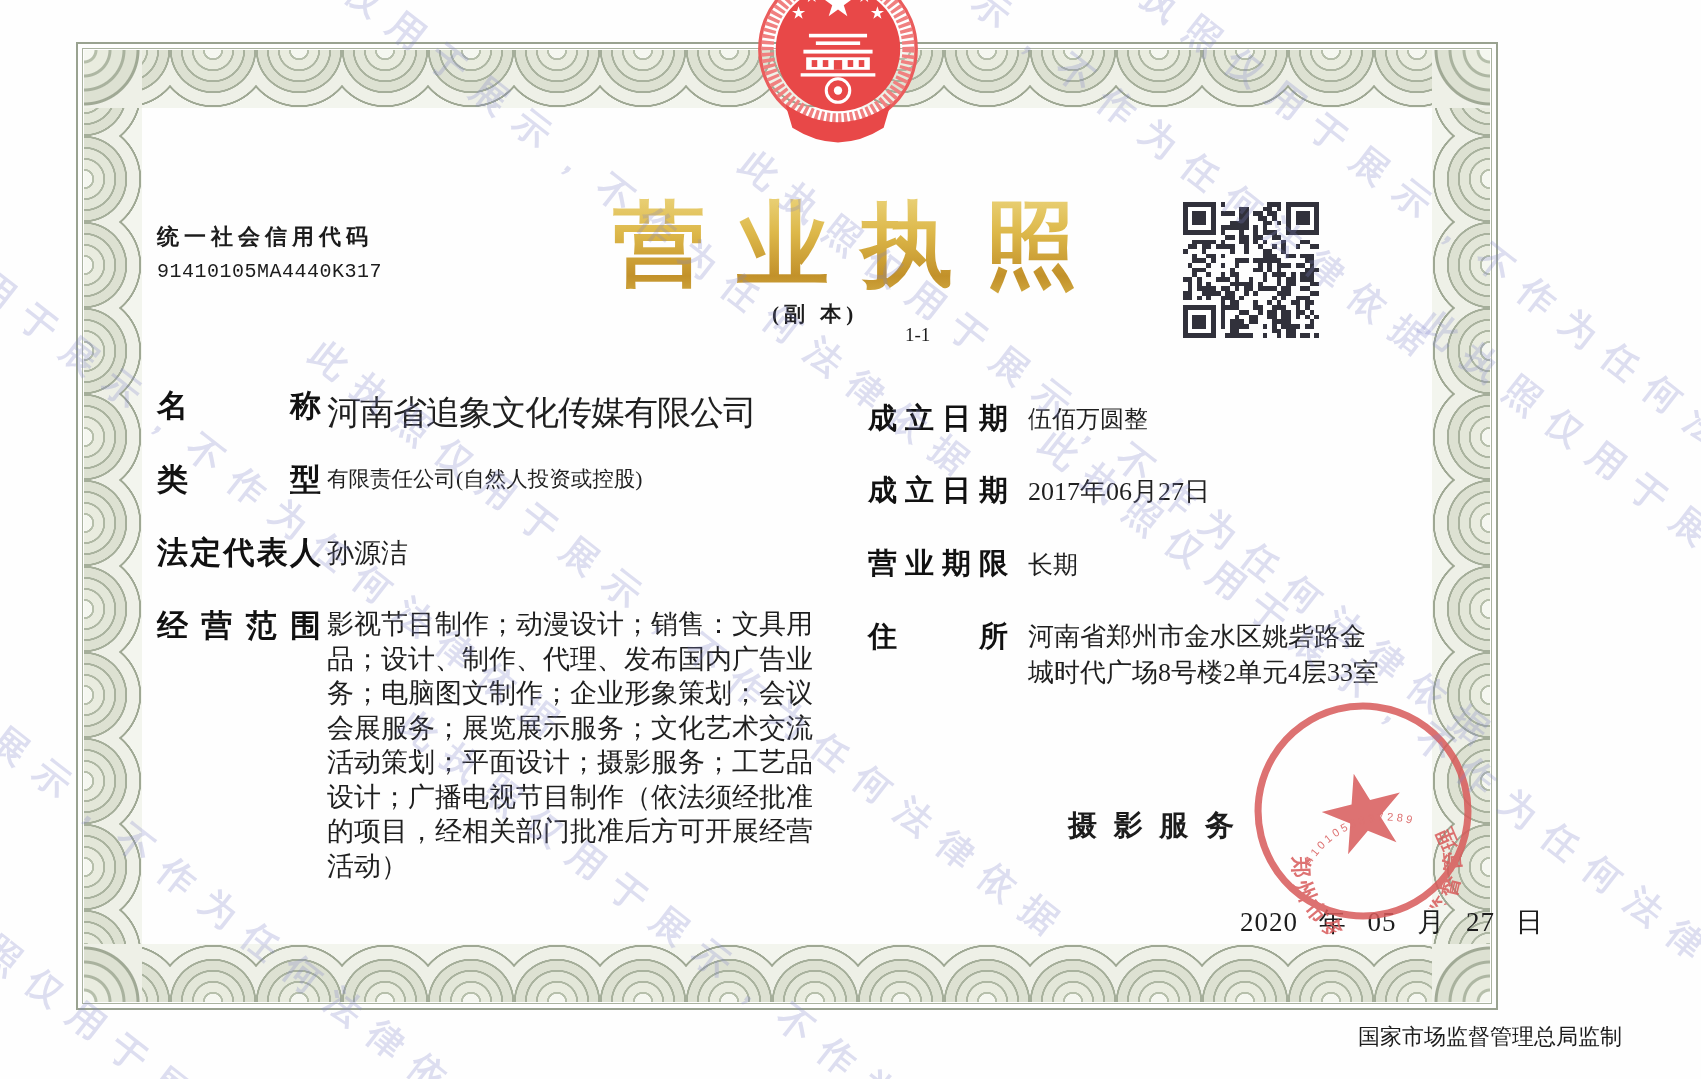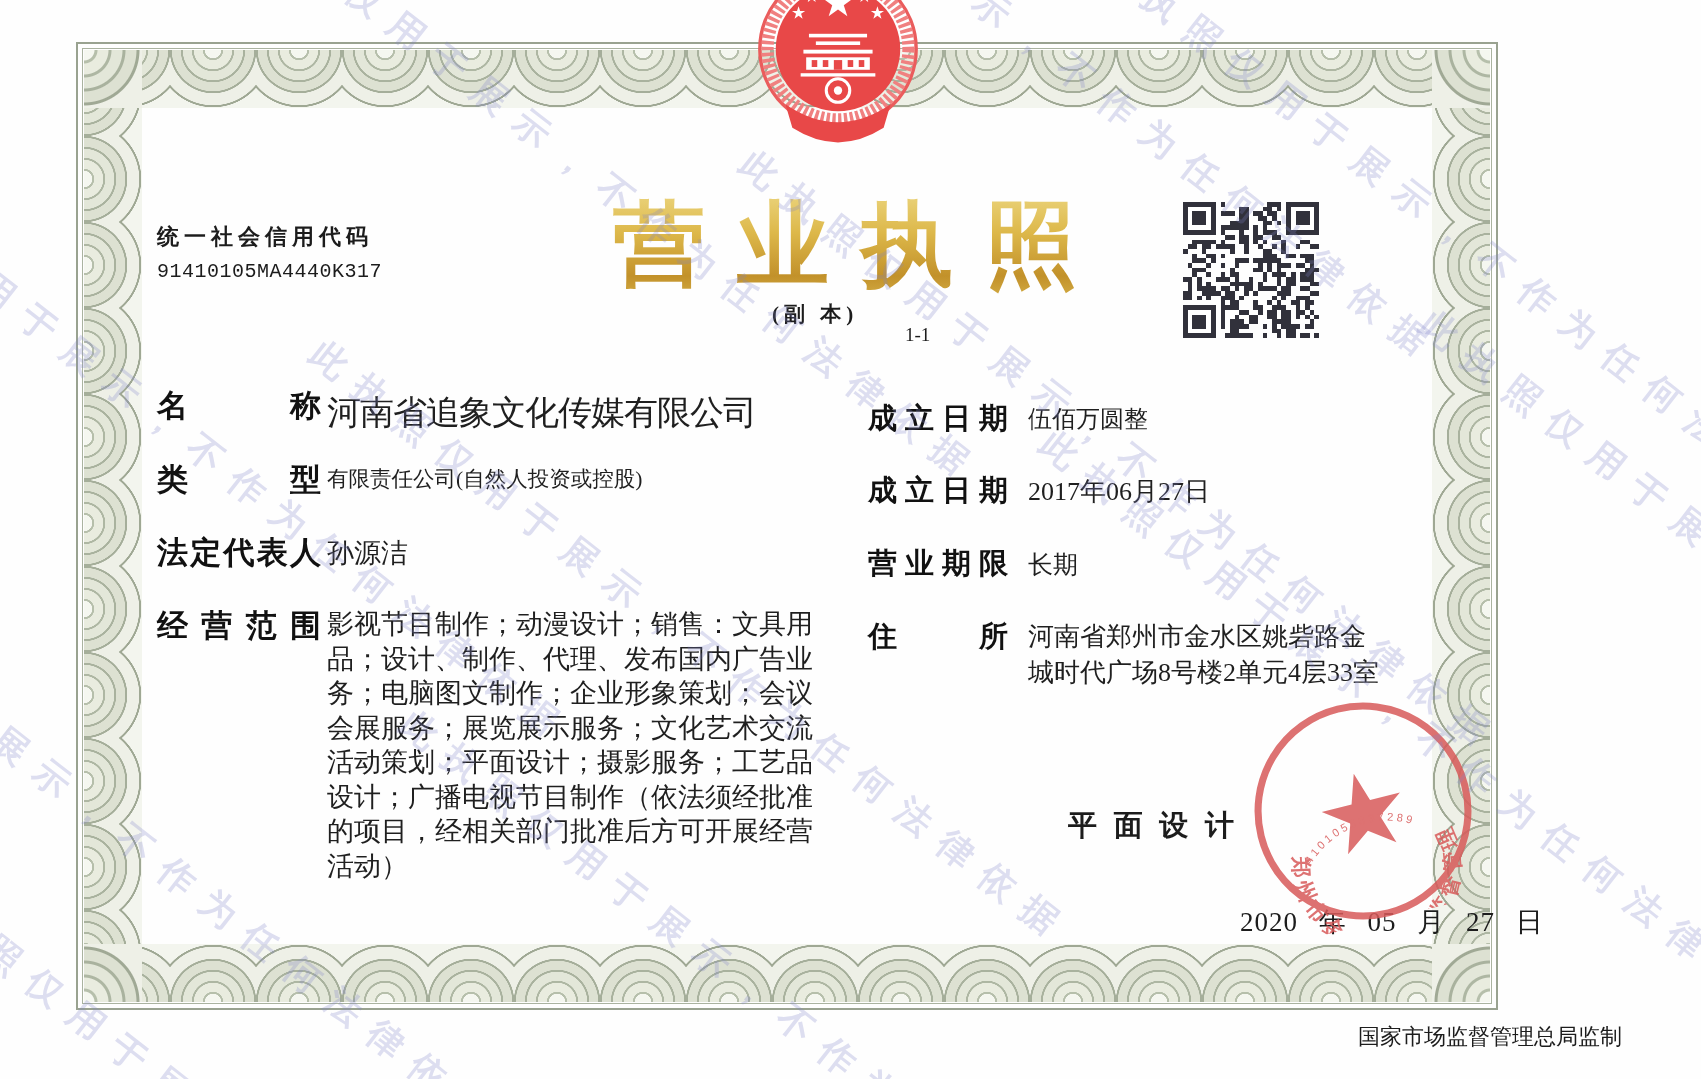--- a/index.html
+++ b/index.html
@@ -494,21 +494,21 @@
   <div class="flabel lab-r" style="top:471px;">成立日期</div>
   <div class="fvalue" style="left:1028px;top:474px;font-size:26px;">2017年06月27日</div>
 
   <div class="flabel lab-r" style="top:544px;">营业期限</div>
   <div class="fvalue" style="left:1028px;top:548px;font-size:25px;">长期</div>
 
   <div class="flabel lab-r" style="top:617px;">住所</div>
   <div class="fvalue pre" style="left:1028px;top:619px;width:440px;font-size:26px;line-height:36px;">河南省郑州市金水区姚砦路金
 城时代广场8号楼2单元4层33室</div>
 
-  <div class="reg-label">平面设计</div>
+  <div class="reg-label">摄影服务</div>
 
   <div class="seal">
     <svg viewBox="0 0 220 220" width="222" height="222">
       <defs>
         <path id="seal-arc-top" d="M33,138 A82,82 0 1 0 187,138" fill="none"></path>
         <path id="seal-arc-bottom" d="M38,160 A88,88 0 0 1 182,160" fill="none"></path>
         <polygon id="seal-star" points="0,-10 2.25,-3.09 9.51,-3.09 3.63,1.18 5.88,8.09 0,3.82 -5.88,8.09 -3.63,1.18 -9.51,-3.09 -2.25,-3.09"></polygon>
       </defs>
       <circle cx="110" cy="110" r="104" fill="none" stroke="#d85a5a" stroke-width="7"></circle>
       <use href="#seal-star" fill="#d85a5a" transform="translate(110,114) scale(4.2)"></use>

